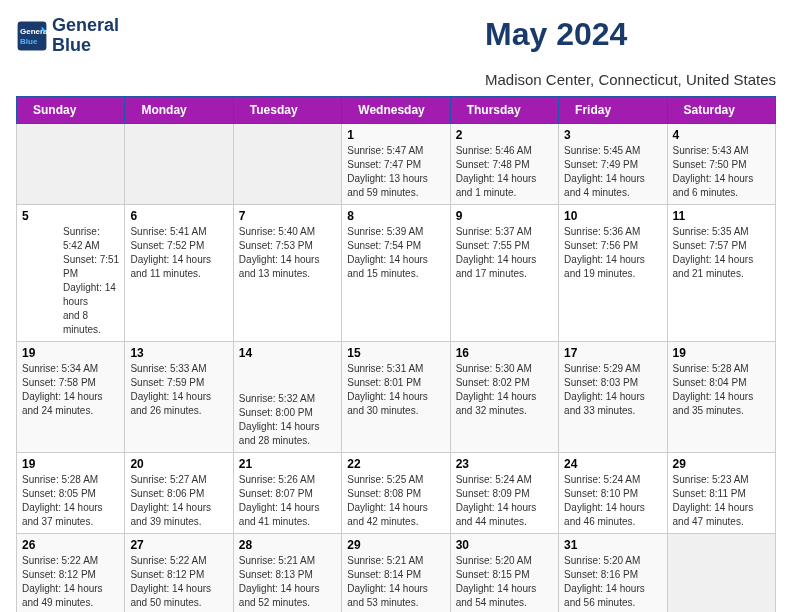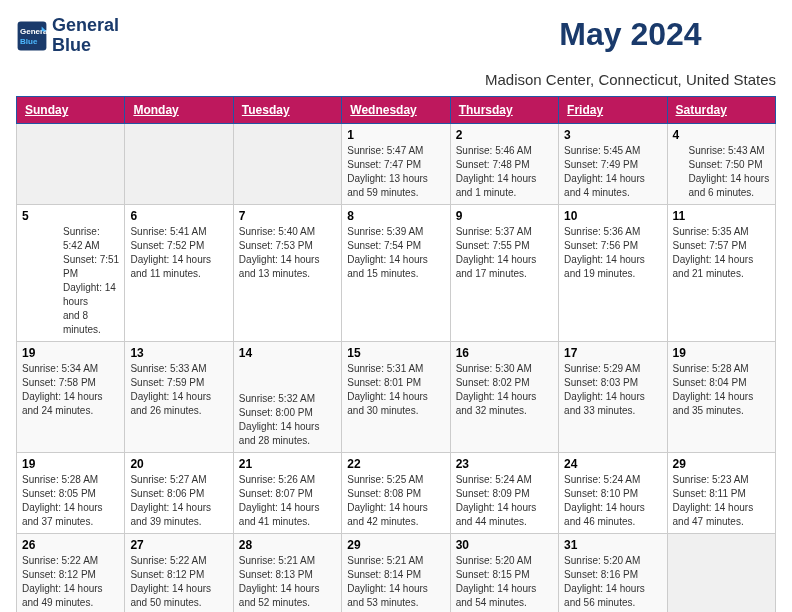--- a/index.html
+++ b/index.html
@@ -25,46 +25,45 @@
       font-size: 18px;
       font-weight: bold;
       color: #1a3a6b;
       line-height: 1.1;
     }
     .logo-icon {
       width: 32px;
       height: 32px;
     }
     .title-area {
-      text-align: center;
+      text-align: left;
     }
     .main-title {
       font-size: 32px;
       font-weight: bold;
       color: #1a3a6b;
     }
     .subtitle {
       font-size: 15px;
       color: #333;
       margin-top: 18px;
     }
     .calendar-table {
       width: 100%;
       border-collapse: collapse;
       font-size: 11px;
     }
     .calendar-table thead tr th {
-      background-color: #be185d;
+      background-color: #a21caf;
       color: #fff;
-      padding: 6px 8px;
+      padding: 6px 16px;
       text-align: left;
       font-size: 12px;
       font-weight: bold;
       border: 1px solid #2255a4;
-      text-decoration: underline;
     }
     .calendar-table tbody tr td {
       border: 1px solid #ccc;
       vertical-align: top;
       padding: 4px 5px;
       width: calc(100% / 7);
       min-height: 80px;
       height: 80px;
       background: #fff;
     }
@@ -145,21 +144,21 @@
         </td>
         <td>
           <span class="day-number">3</span>
           <div class="day-info" style="white-space: pre-line;">Sunrise: 5:45 AM
 Sunset: 7:49 PM
 Daylight: 14 hours
 and 4 minutes.</div>
         </td>
         <td>
           <span class="day-number">4</span>
-          <div class="day-info" style="white-space: pre-line; margin-left: 16px;">Sunrise: 5:43 AM
+          <div class="day-info" style="white-space: pre-line;">Sunrise: 5:43 AM
 Sunset: 7:50 PM
 Daylight: 14 hours
 and 6 minutes.</div>
         </td>
       </tr>
       <tr>
         <td>
           <span class="day-number">5</span>
           <div class="day-info" style="white-space: pre-line; margin-left: 41px;">Sunrise: 5:42 AM
 Sunset: 7:51 PM

